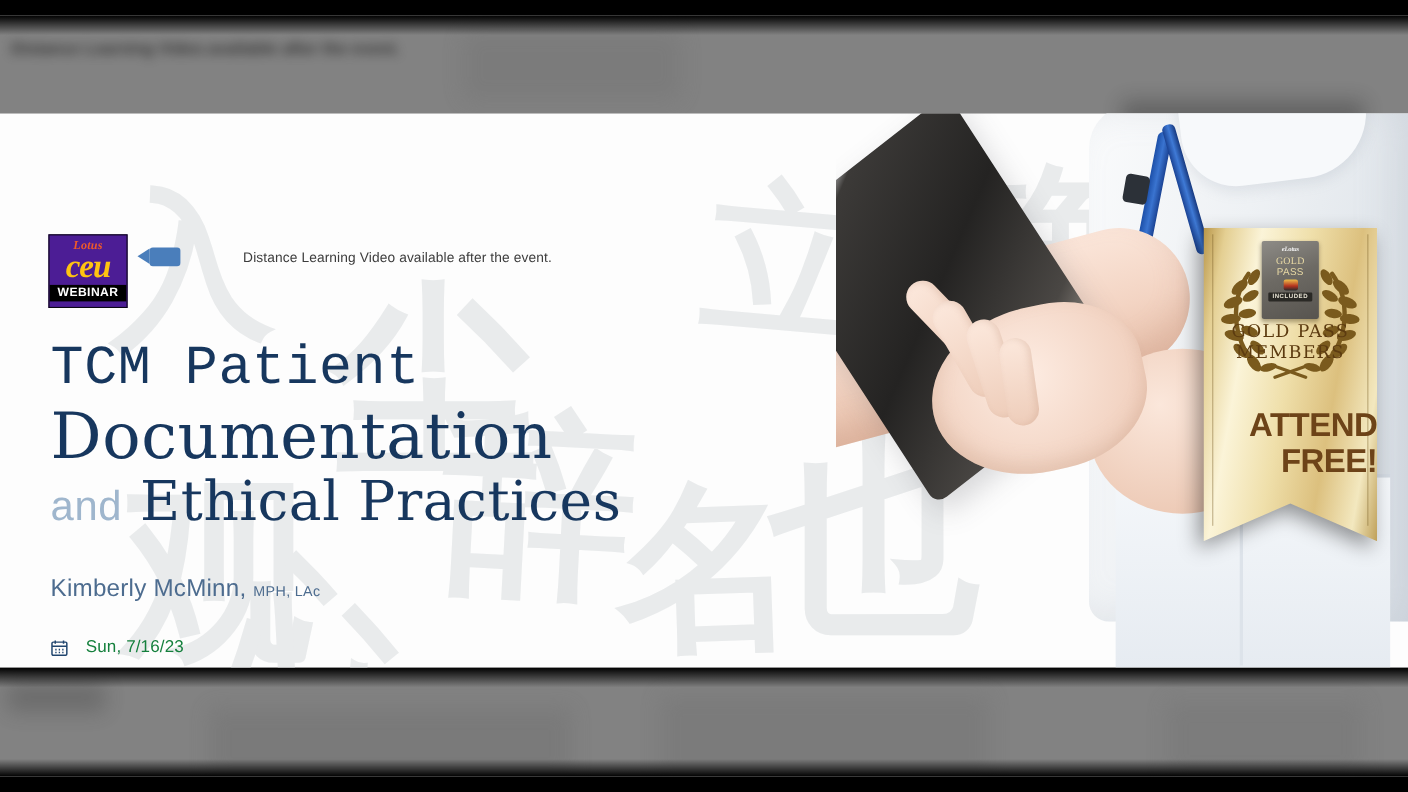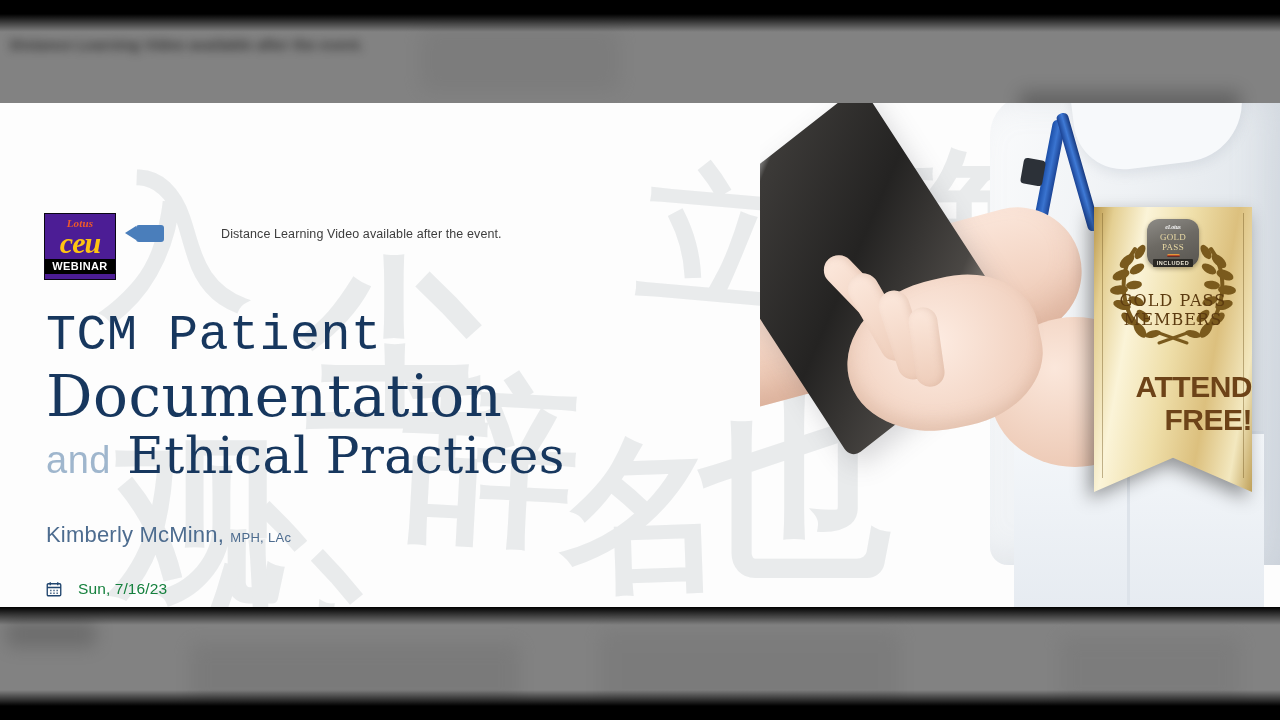--- a/index.html
+++ b/index.html
@@ -127,29 +127,29 @@
   
   #banner { position:absolute; left:1094px; top:104px; width:158px; height:285px;
       filter:drop-shadow(-5px 7px 9px rgba(0,0,0,.40)); }
   #banner-body { position:absolute; inset:0;
       background:linear-gradient(100deg,#b89548 0%,#e4cf92 10%,#fbf4d8 26%,#efdfaa 48%,
                  #dcc07e 70%,#f3e8bf 88%,#bfa059 100%);
       clip-path:polygon(0 0,100% 0,100% 100%,50% 88%,0 100%); }
   .banner-rule { position:absolute; top:6px; bottom:14px; width:1px; background:rgba(120,94,38,.45); }
   #rule-l { left:8px; } #rule-r { right:8px; }
   #gp-card { position:absolute; left:50%; top:12px; transform:translateX(-50%);
-      width:52px; height:48px; border-radius:12px;
+      width:52px; height:71px; border-radius:2px;
       background:linear-gradient(160deg,#8e8c87,#6d6a64 45%,#57544f);
       box-shadow:0 2px 4px rgba(60,48,20,.4); display:flex;
       flex-direction:column; align-items:center; padding-top:5px; }
   #gp-card-brand { font-size:6px; color:#f2f2f2; font-style:italic; font-weight:700;
       font-family:"Liberation Serif", serif; letter-spacing:-.2px; }
   #gp-card-gold { font-size:9px; color:#e8d9a4; font-family:"Liberation Serif", serif;
       line-height:10px; margin-top:2px; letter-spacing:.3px; }
-  #gp-card-pass { font-size:9px; color:#e8d9a4; font-family:Liberation Serif, serif;
+  #gp-card-pass { font-size:9px; color:#e8d9a4; font-family:Liberation Sans, sans-serif;
       line-height:10px; letter-spacing:.3px;text-align:center; }
   #gp-card-emblem { width:13px; height:10px; margin-top:2px; border-radius:2px;
       background:linear-gradient(180deg,#f0c14b,#b4321f 60%,#2b2b2b); }
   #gp-card-included { margin-top:2px; background:#2a2925; color:#e9e4d4; font-size:5.5px;
       font-weight:700; letter-spacing:.5px; padding:1px 4px; border-radius:1px; }
   #wreath { position:absolute; left:50%; top:18px; transform:translateX(-50%);
       width:132px; height:132px; }
   #gp-title { position:absolute; left:0; right:0; top:84px; text-align:center;
       font-family:"DejaVu Serif", serif; color:#5c3b10; }
   #gp-line1 { font-size:16px; letter-spacing:1.1px; line-height:19px; }

